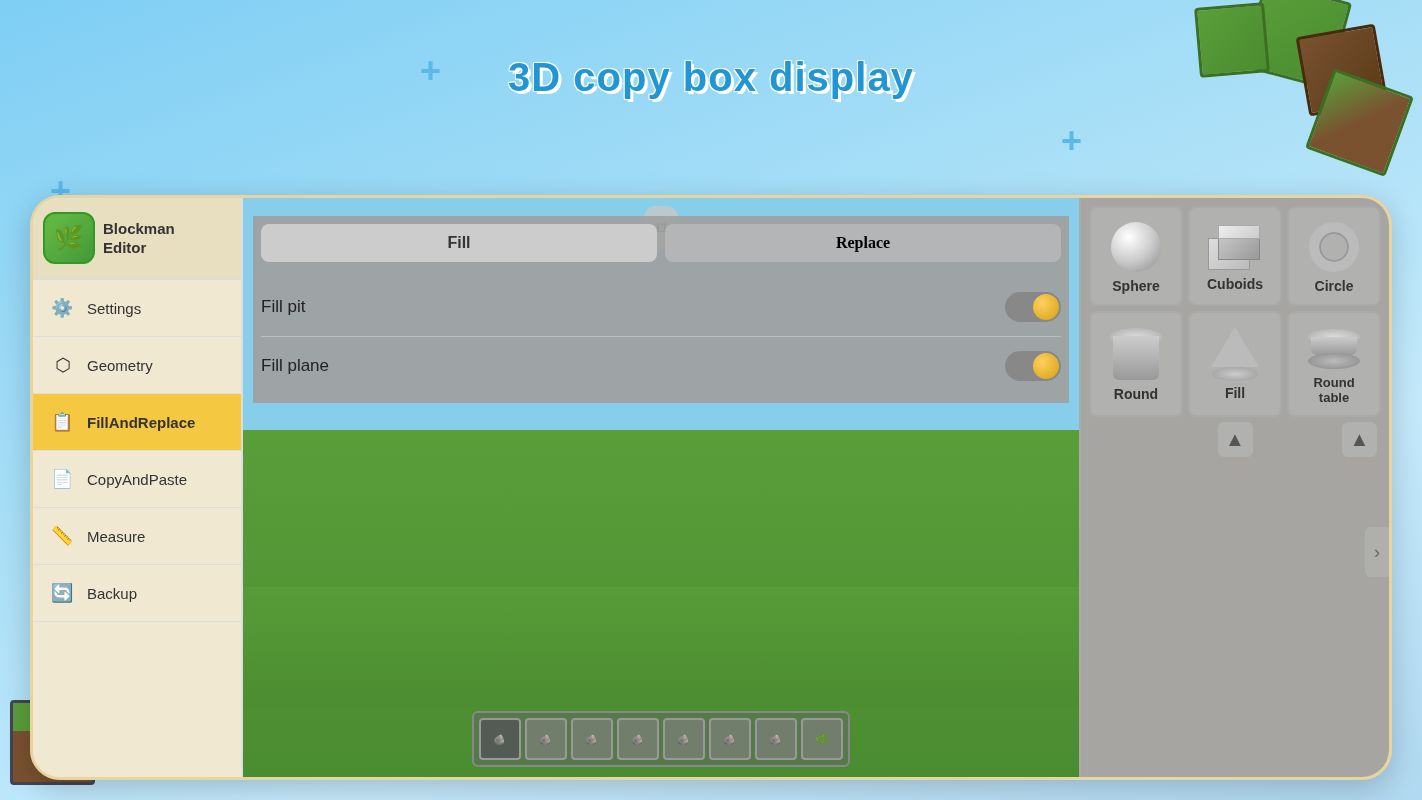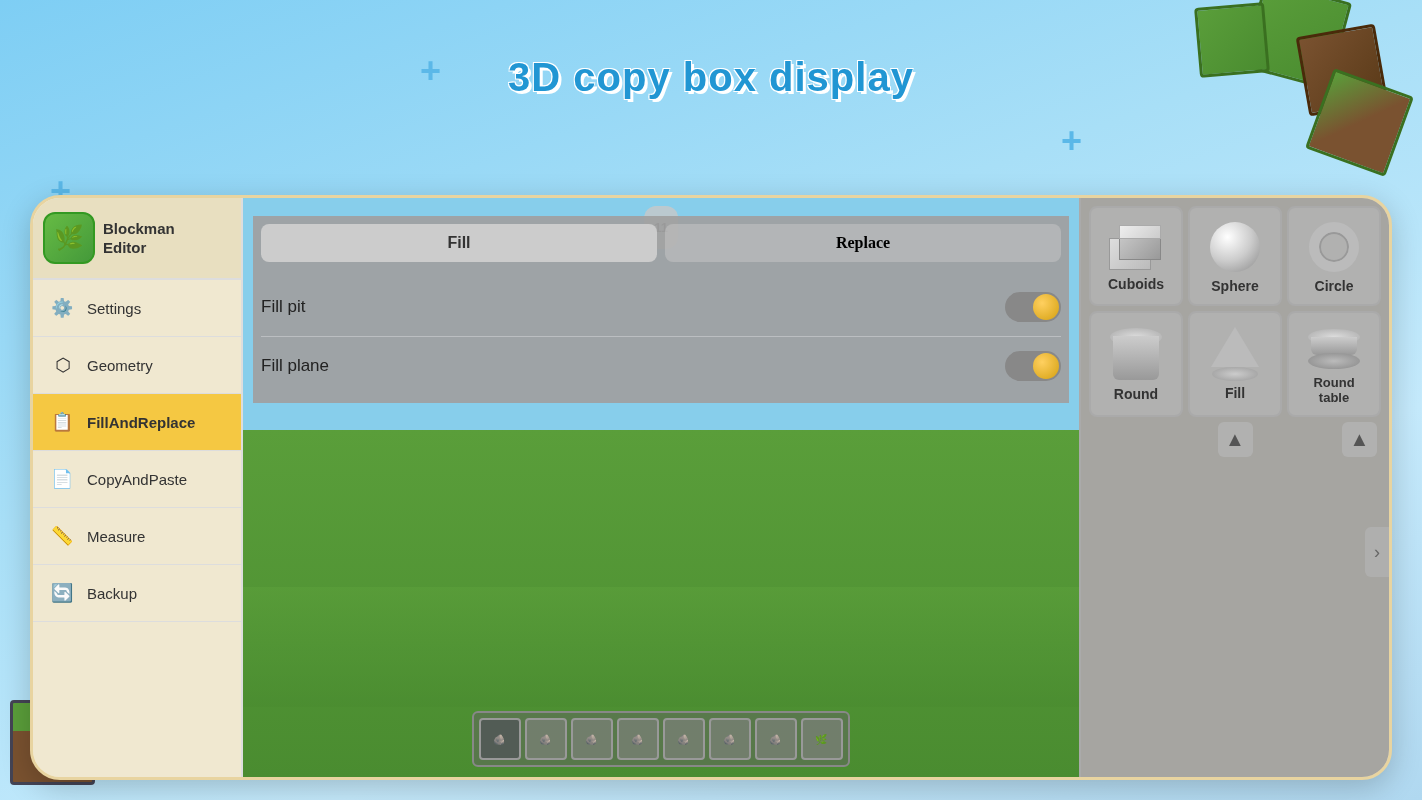--- a/index.html
+++ b/index.html
@@ -386,34 +386,34 @@
       <div class="inventory-slot">🌿</div>
     </div>
 
     <div style="position:absolute; bottom:70px; left:0; right:0; height:120px; background:linear-gradient(to bottom, #5a9e3a, #4a8c30); opacity:0.7;"></div>
   </div>
 
   <div style="width: 310px; background: rgba(155,155,155,0.88); border-left: 2px solid #aaa; padding: 8px; display: grid; grid-template-columns: 1fr 1fr 1fr; gap: 5px; align-content: start;">
 
 
     <div class="geo-btn">
+      <div class="shape-sphere" style="margin-top:4px;"></div>
+      <div class="geo-btn-label">Sphere</div>
+    </div>
+
+    <div class="geo-btn">
       <div style="width:55px; height:45px; margin: 4px auto 0; position:relative;">
         <div style="position:absolute; bottom:0; left:0; width:42px; height:32px; background:linear-gradient(135deg,#ddd,#bbb); border:1px solid #999;"></div>
         <div style="position:absolute; bottom:10px; left:10px; width:42px; height:32px; background:linear-gradient(135deg,#ccc,#999); border:1px solid #888;"></div>
         <div style="position:absolute; top:0; left:10px; width:42px; height:14px; background:linear-gradient(135deg,#eee,#ccc); border:1px solid #aaa;"></div>
       </div>
       <div class="geo-btn-label">Cuboids</div>
     </div>
 
     <div class="geo-btn">
-      <div class="shape-sphere" style="margin-top:4px;"></div>
-      <div class="geo-btn-label">Sphere</div>
-    </div>
-
-    <div class="geo-btn">
       <div class="shape-circle-ring" style="margin-top:4px;"></div>
       <div class="geo-btn-label">Circle</div>
     </div>
 
     <div class="geo-btn">
       <div style="position:relative; width:52px; height:52px; margin:2px auto 0;">
         <div style="position:absolute; top:0; left:0; right:0; height:18px; background:radial-gradient(ellipse,#ddd,#aaa); border-radius:50%;"></div>
         <div style="position:absolute; top:8px; left:3px; right:3px; bottom:0; background:linear-gradient(to bottom,#ccc,#999); border-radius:0 0 6px 6px;"></div>
       </div>
       <div class="geo-btn-label">Round</div>

